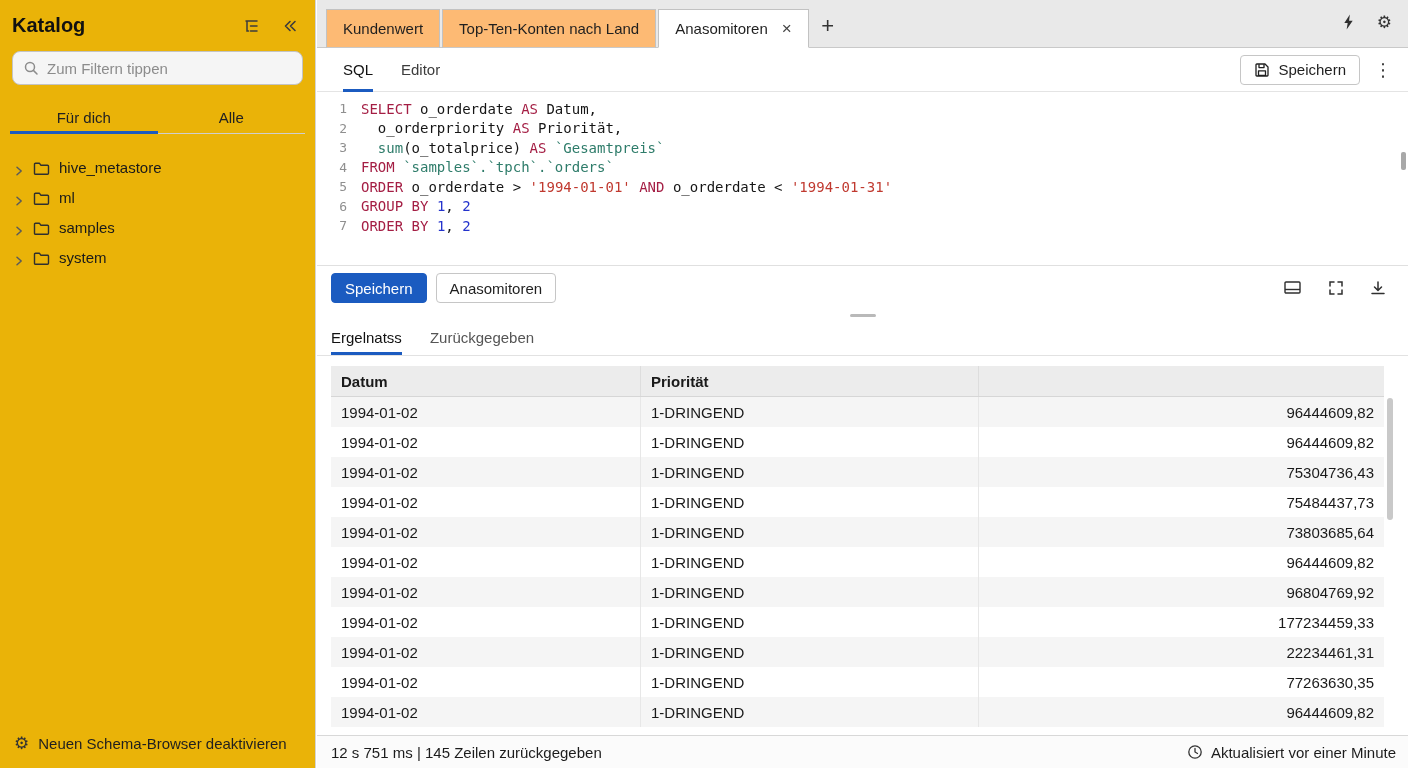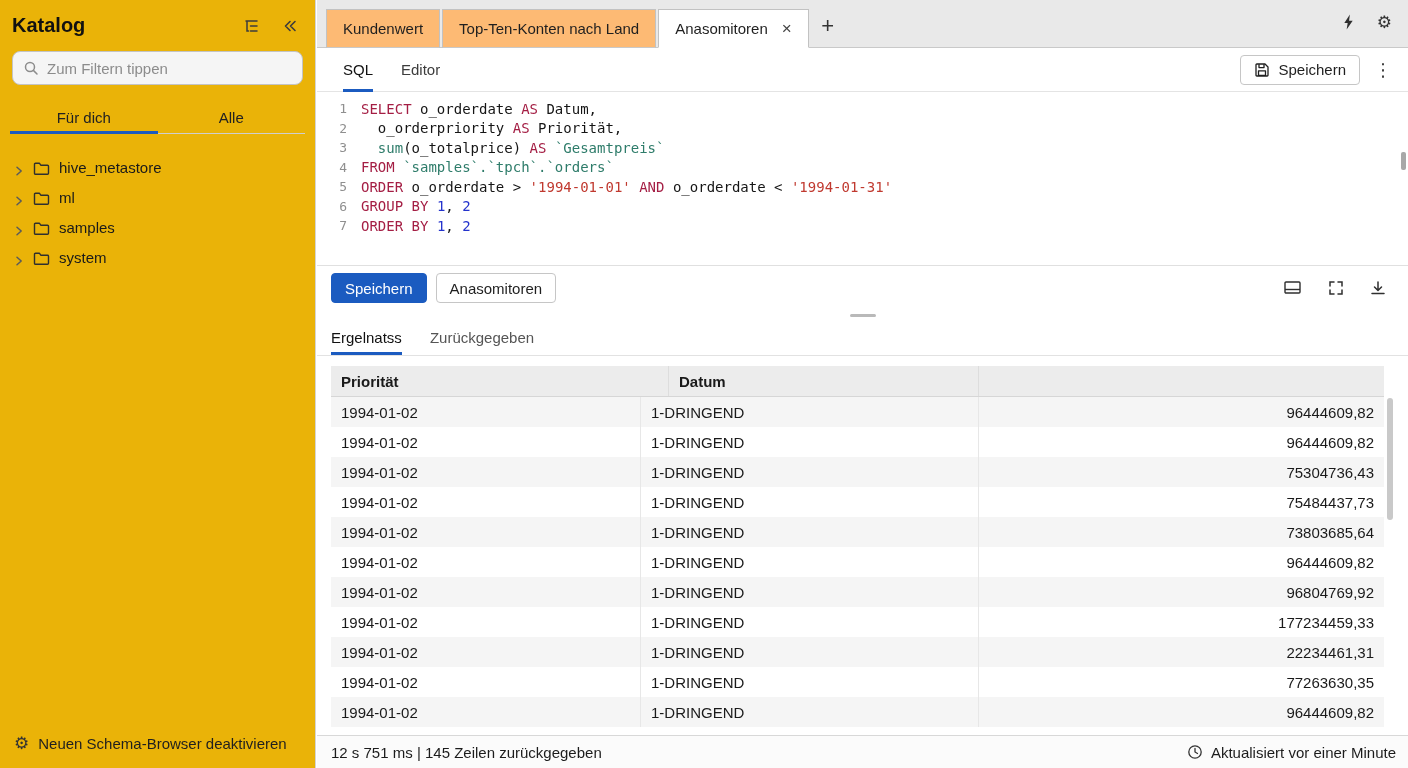--- a/index.html
+++ b/index.html
@@ -300,22 +300,22 @@
       <div class="handle"></div>
     </div>
 
     <div class="results">
       <div class="res-tabs">
           <div class="res-tab active">Ergelnatss</div>
           <div class="res-tab">Zurückgegeben</div>
         </div>
       <div class="table-wrap">
         <div class="thead">
+            <div class="th col-0">Datum</div>
             <div class="th col-1">Priorität</div>
-            <div class="th col-0">Datum</div>
           </div>
         <div class="tbody">
             <div class="trow">
               <div class="td col-0">1994-01-02</div>
               <div class="td col-1">1-DRINGEND</div>
               <div class="td col-2">96444609,82</div>
             </div>
             <div class="trow">
               <div class="td col-0">1994-01-02</div>
               <div class="td col-1">1-DRINGEND</div>

